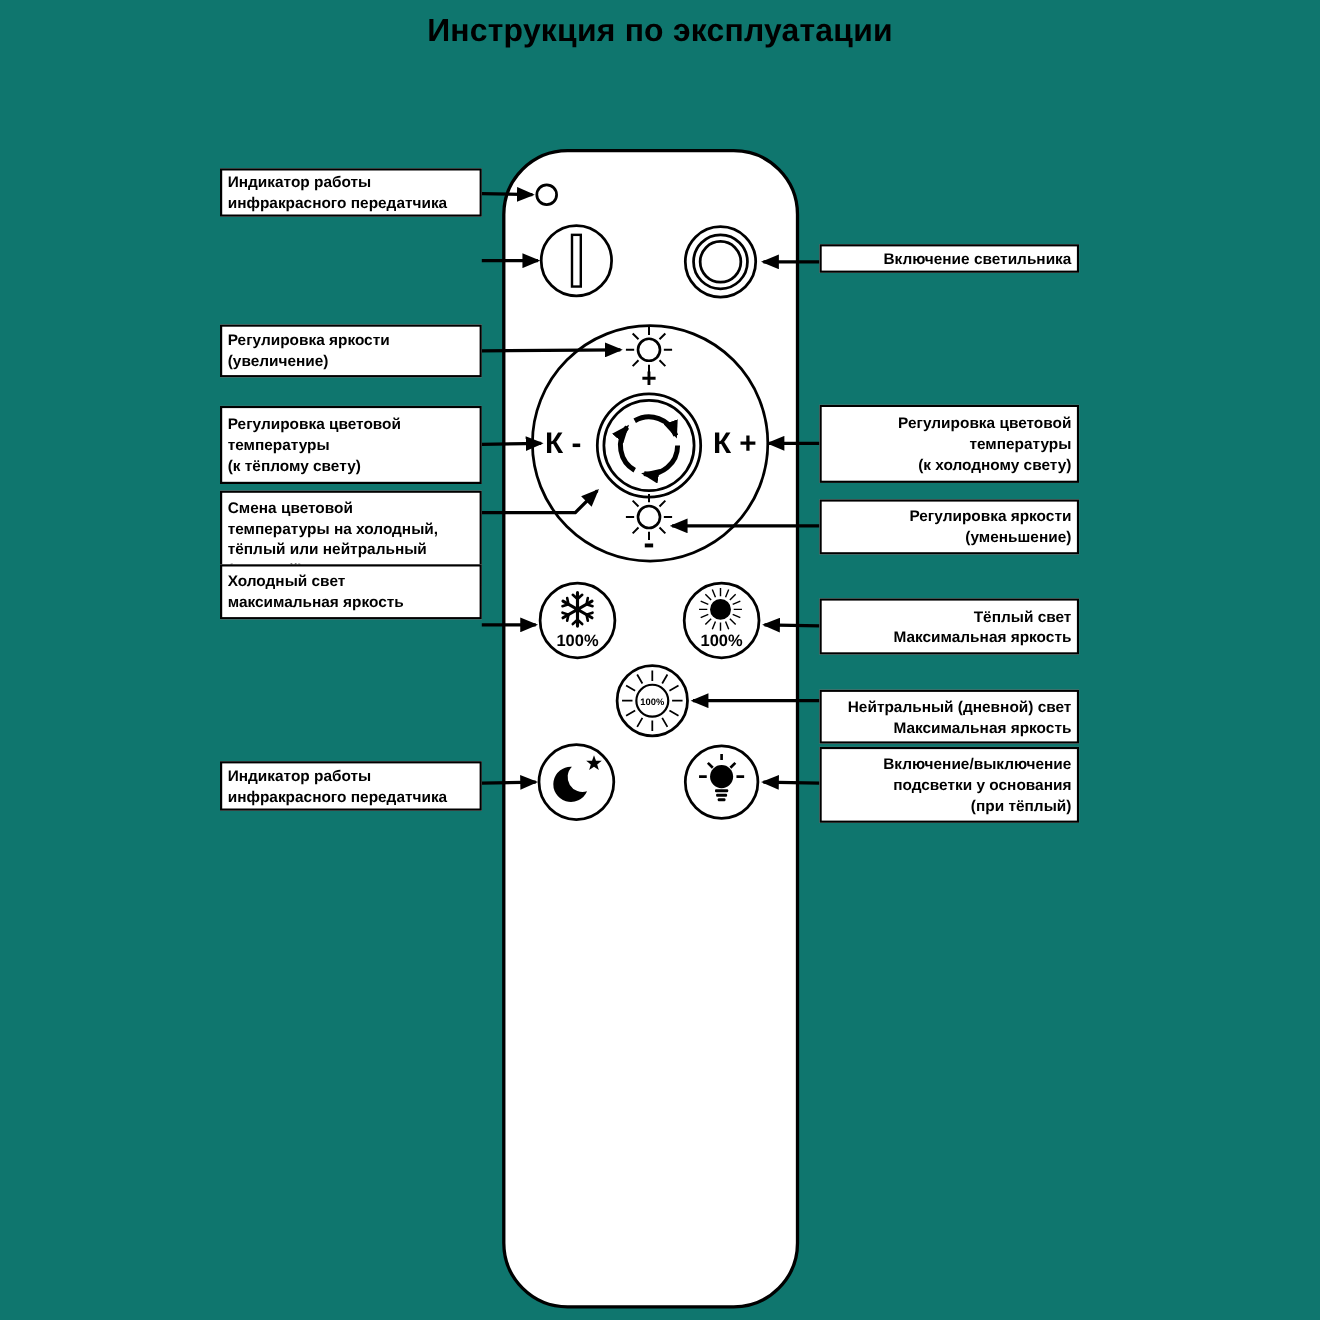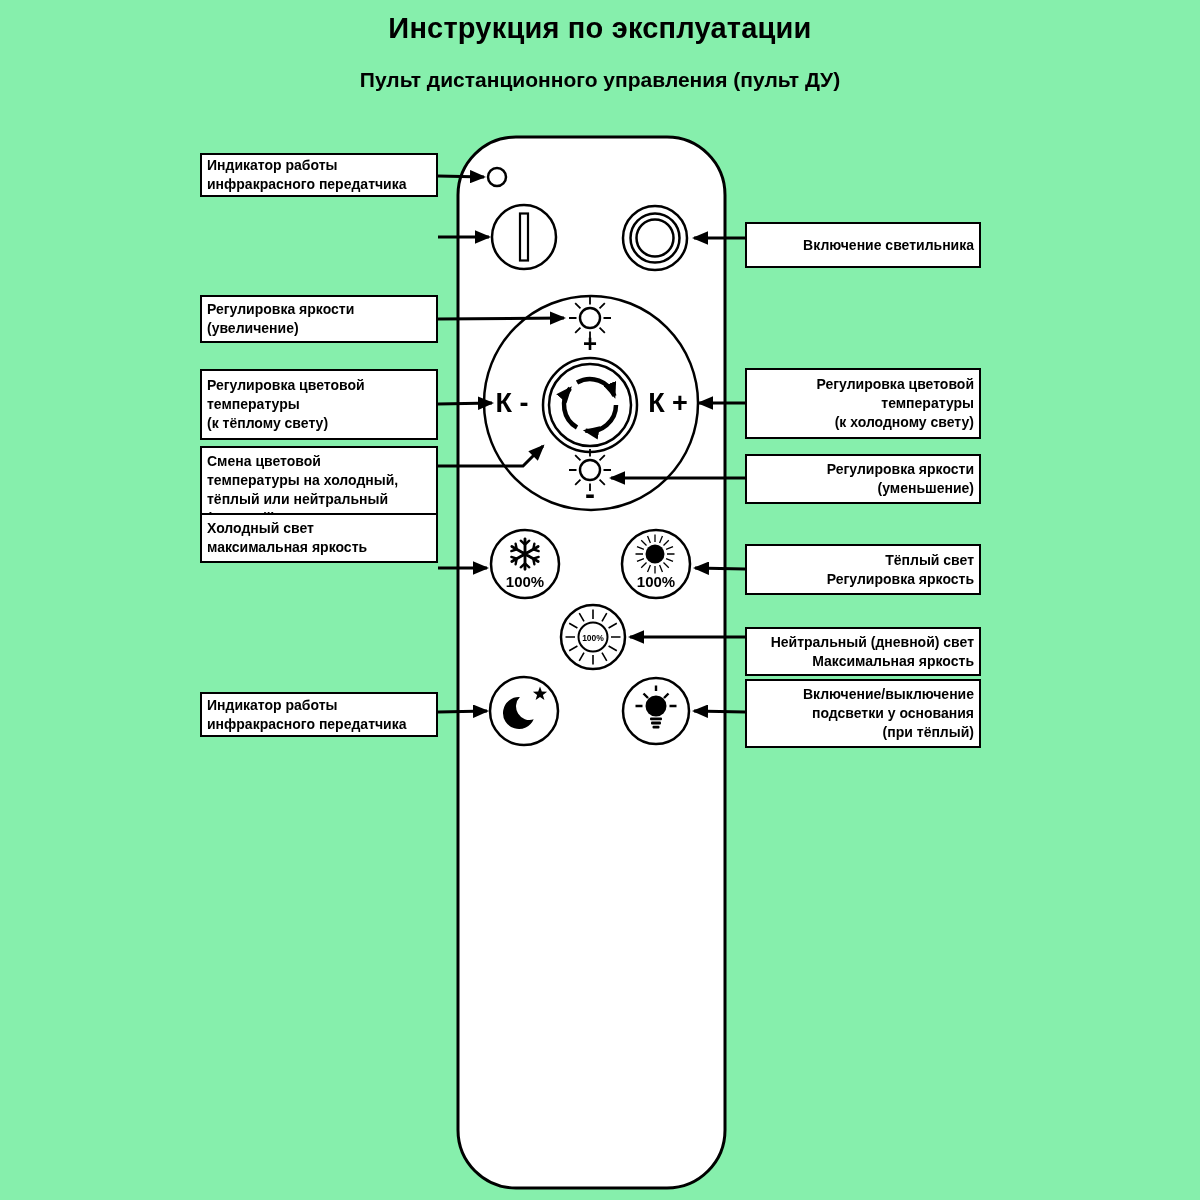--- a/index.html
+++ b/index.html
@@ -1,17 +1,17 @@
 <!DOCTYPE html>
 <html><head>
 <meta charset="utf-8">
 <style>
   html,body{margin:0;padding:0;background:#fff;}
   .stage{
-    position:relative;width:1200px;height:1200px;background:#86efac;
+    position:relative;width:1200px;height:1200px;background:#0f766e;
     font-family:"Liberation Sans", sans-serif;color:#000;overflow:hidden;
   }
   .page-title{
     position:absolute;top:12px;left:0;width:100%;text-align:center;
     font-size:29px;font-weight:bold;margin:0;letter-spacing:.2px;
   }
   .page-subtitle{
     position:absolute;top:68px;left:0;width:100%;text-align:center;
     font-size:21px;font-weight:bold;margin:0;
   }
@@ -24,21 +24,20 @@
   .callout.left{left:200px;width:238px;justify-content:flex-start;text-align:left;padding:0 5px;}
   .callout.right{left:745px;width:236px;justify-content:flex-end;text-align:right;padding:0 5px;}
   .svgtext{font-family:"Liberation Sans", sans-serif;font-weight:bold;fill:#000;}
 </style>
 </head>
 <body>
 
 <div class="stage">
 
   <h1 class="page-title">Инструкция по эксплуатации</h1>
-  <h2 class="page-subtitle">Пульт дистанционного управления (пульт ДУ)</h2>
 
   <svg class="diagram" width="1200" height="1200" viewBox="0 0 1200 1200">
     <defs>
       <marker id="ah" viewBox="0 0 6 5" refX="5.2" refY="2.5" markerWidth="5.5" markerHeight="4.5" orient="auto">
         <polygon points="0,0 6,2.5 0,5" fill="#000"></polygon>
       </marker>
       <marker id="ah2" viewBox="0 0 6 5" refX="5" refY="2.5" markerWidth="3.6" markerHeight="3" orient="auto">
         <polygon points="0,0 6,2.5 0,5" fill="#000"></polygon>
       </marker>
       <g id="sun8" stroke="#000" fill="none">
@@ -176,35 +175,35 @@
   </div>
   <div class="callout left" style="top:513px;height:50px;">
     <span>Холодный свет
 максимальная яркость</span>
   </div>
   <div class="callout left" style="top:692px;height:45px;">
     <span>Индикатор работы
 инфракрасного передатчика</span>
   </div>
 
-  <div class="callout right" style="top:222px;height:46px;">
+  <div class="callout right" style="top:222px;height:26px;">
     <span>Включение светильника</span>
   </div>
   <div class="callout right" style="top:368px;height:71px;">
     <span>Регулировка цветовой
 температуры
 (к холодному свету)</span>
   </div>
   <div class="callout right" style="top:454px;height:50px;">
     <span>Регулировка яркости
 (уменьшение)</span>
   </div>
   <div class="callout right" style="top:544px;height:51px;">
     <span>Тёплый свет
-Регулировка яркость</span>
+Максимальная яркость</span>
   </div>
   <div class="callout right" style="top:580px;height:49px;margin-top:47px;">
     <span>Нейтральный (дневной) свет
 Максимальная яркость</span>
   </div>
   <div class="callout right" style="top:679px;height:69px;">
     <span>Включение/выключение
 подсветки у основания
 (при тёплый)</span>
   </div>

